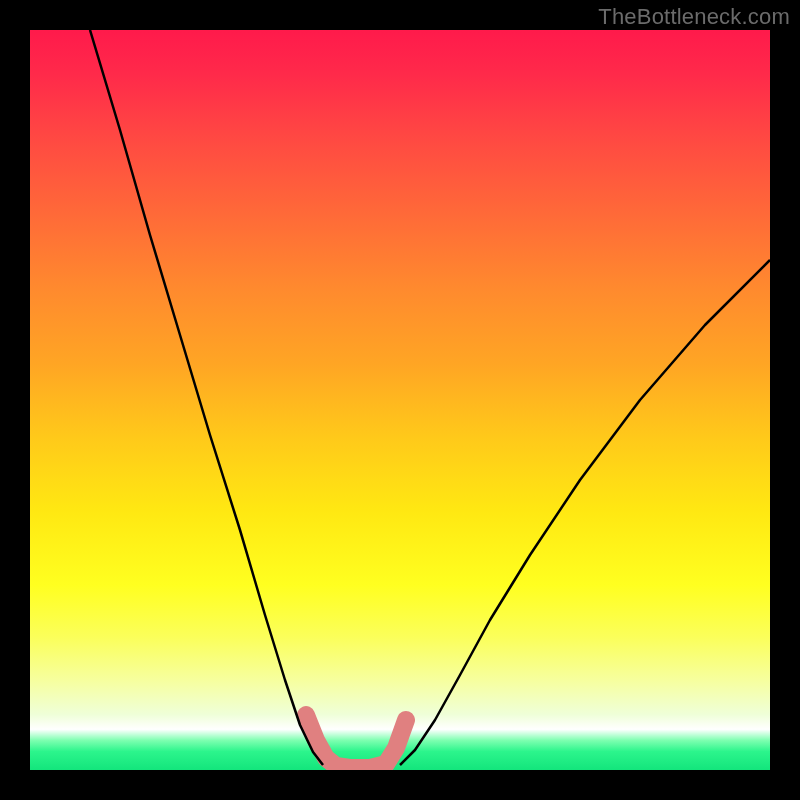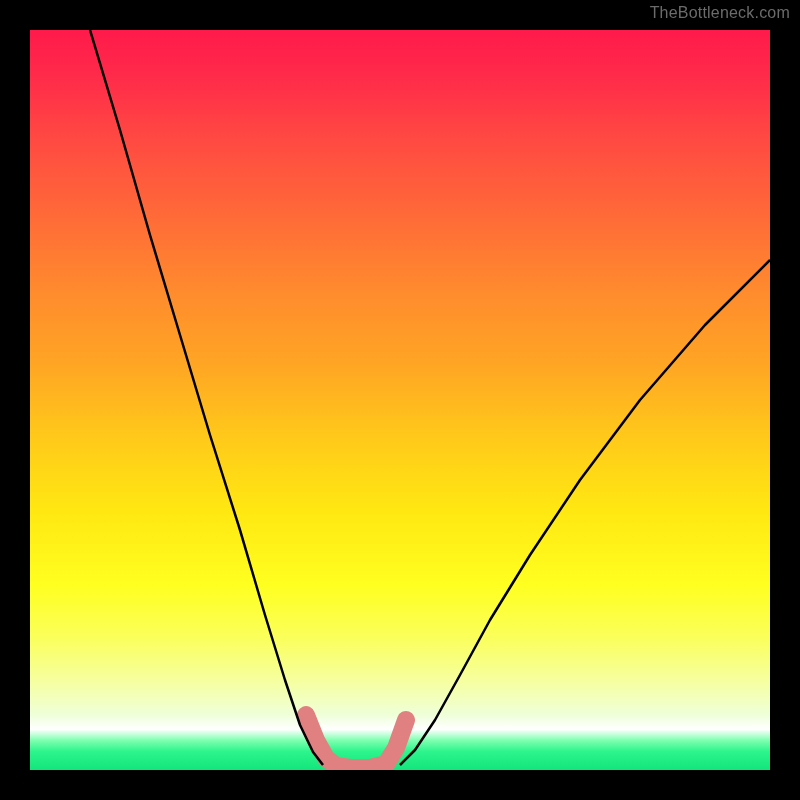--- a/index.html
+++ b/index.html
@@ -51,21 +51,21 @@
   }
   svg.curves {
     position: absolute;
     inset: 0;
   }
   .watermark {
     position: absolute;
     top: 4px;
     right: 10px;
     color: #6b6b6b;
-    font-size: 16px;
+    font-size: 22px;
     letter-spacing: 0.2px;
     user-select: none;
   }
 </style>
 </head>
 <body>
 
 <div class="frame">
   <div class="watermark">TheBottleneck.com</div>
 

